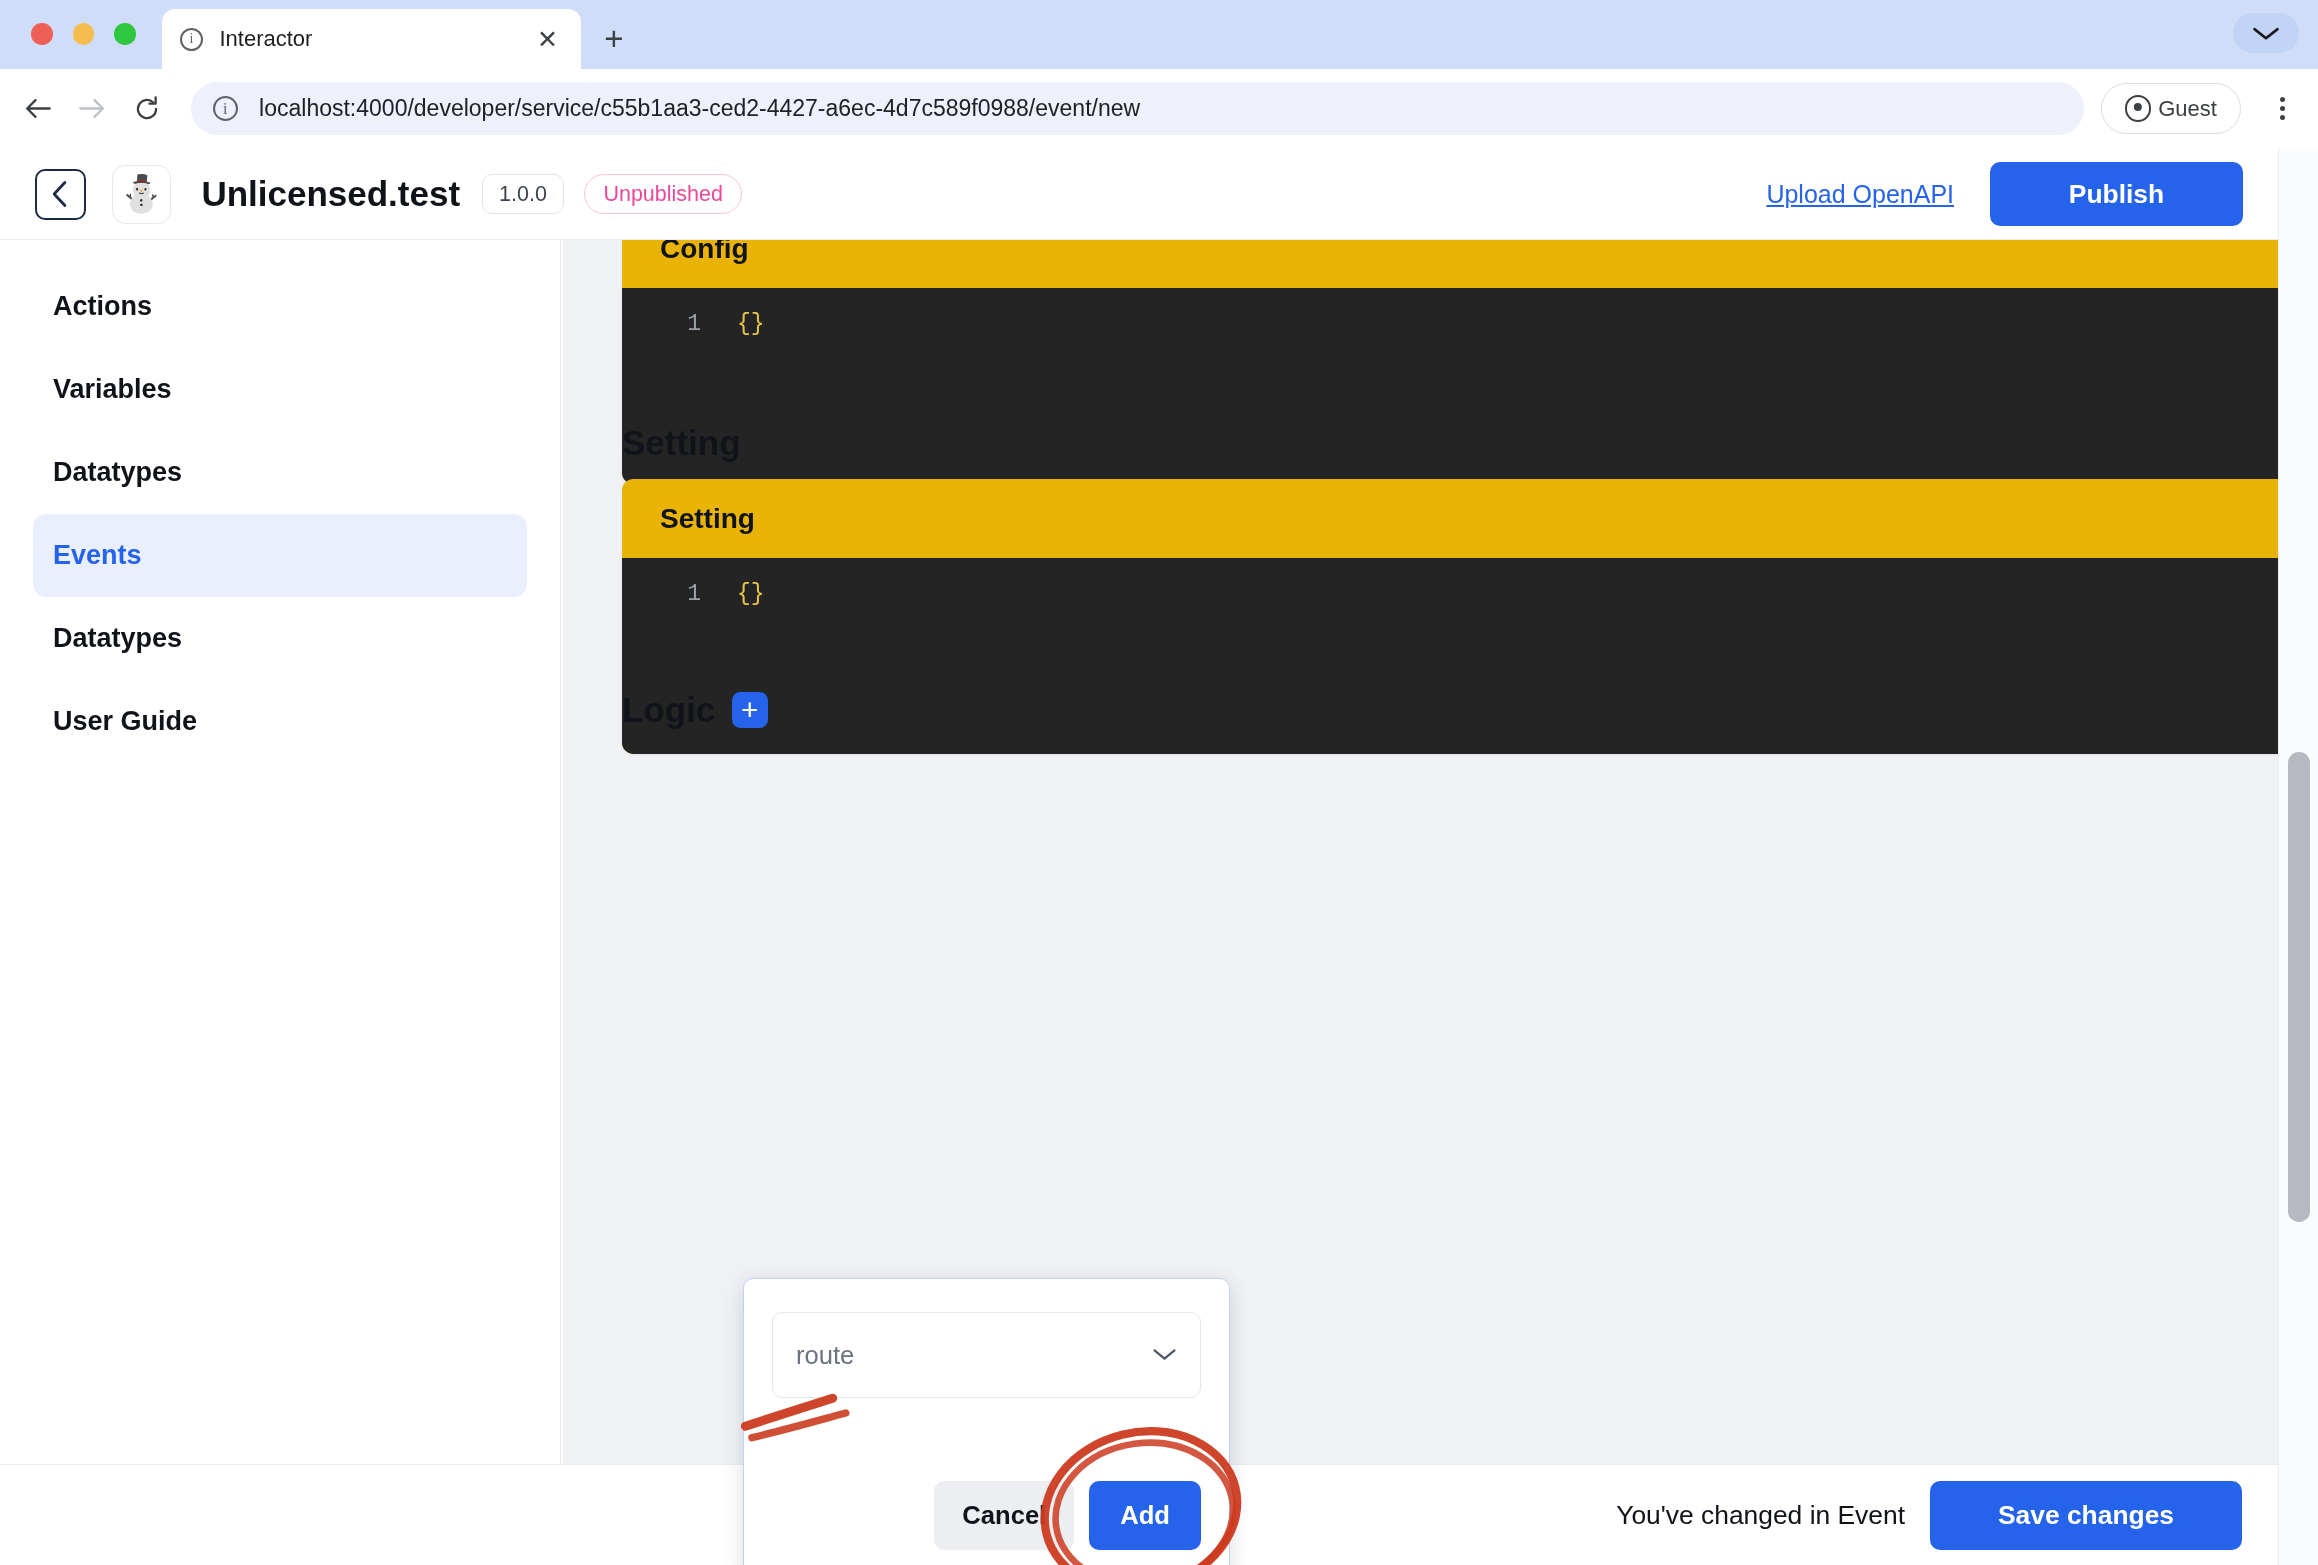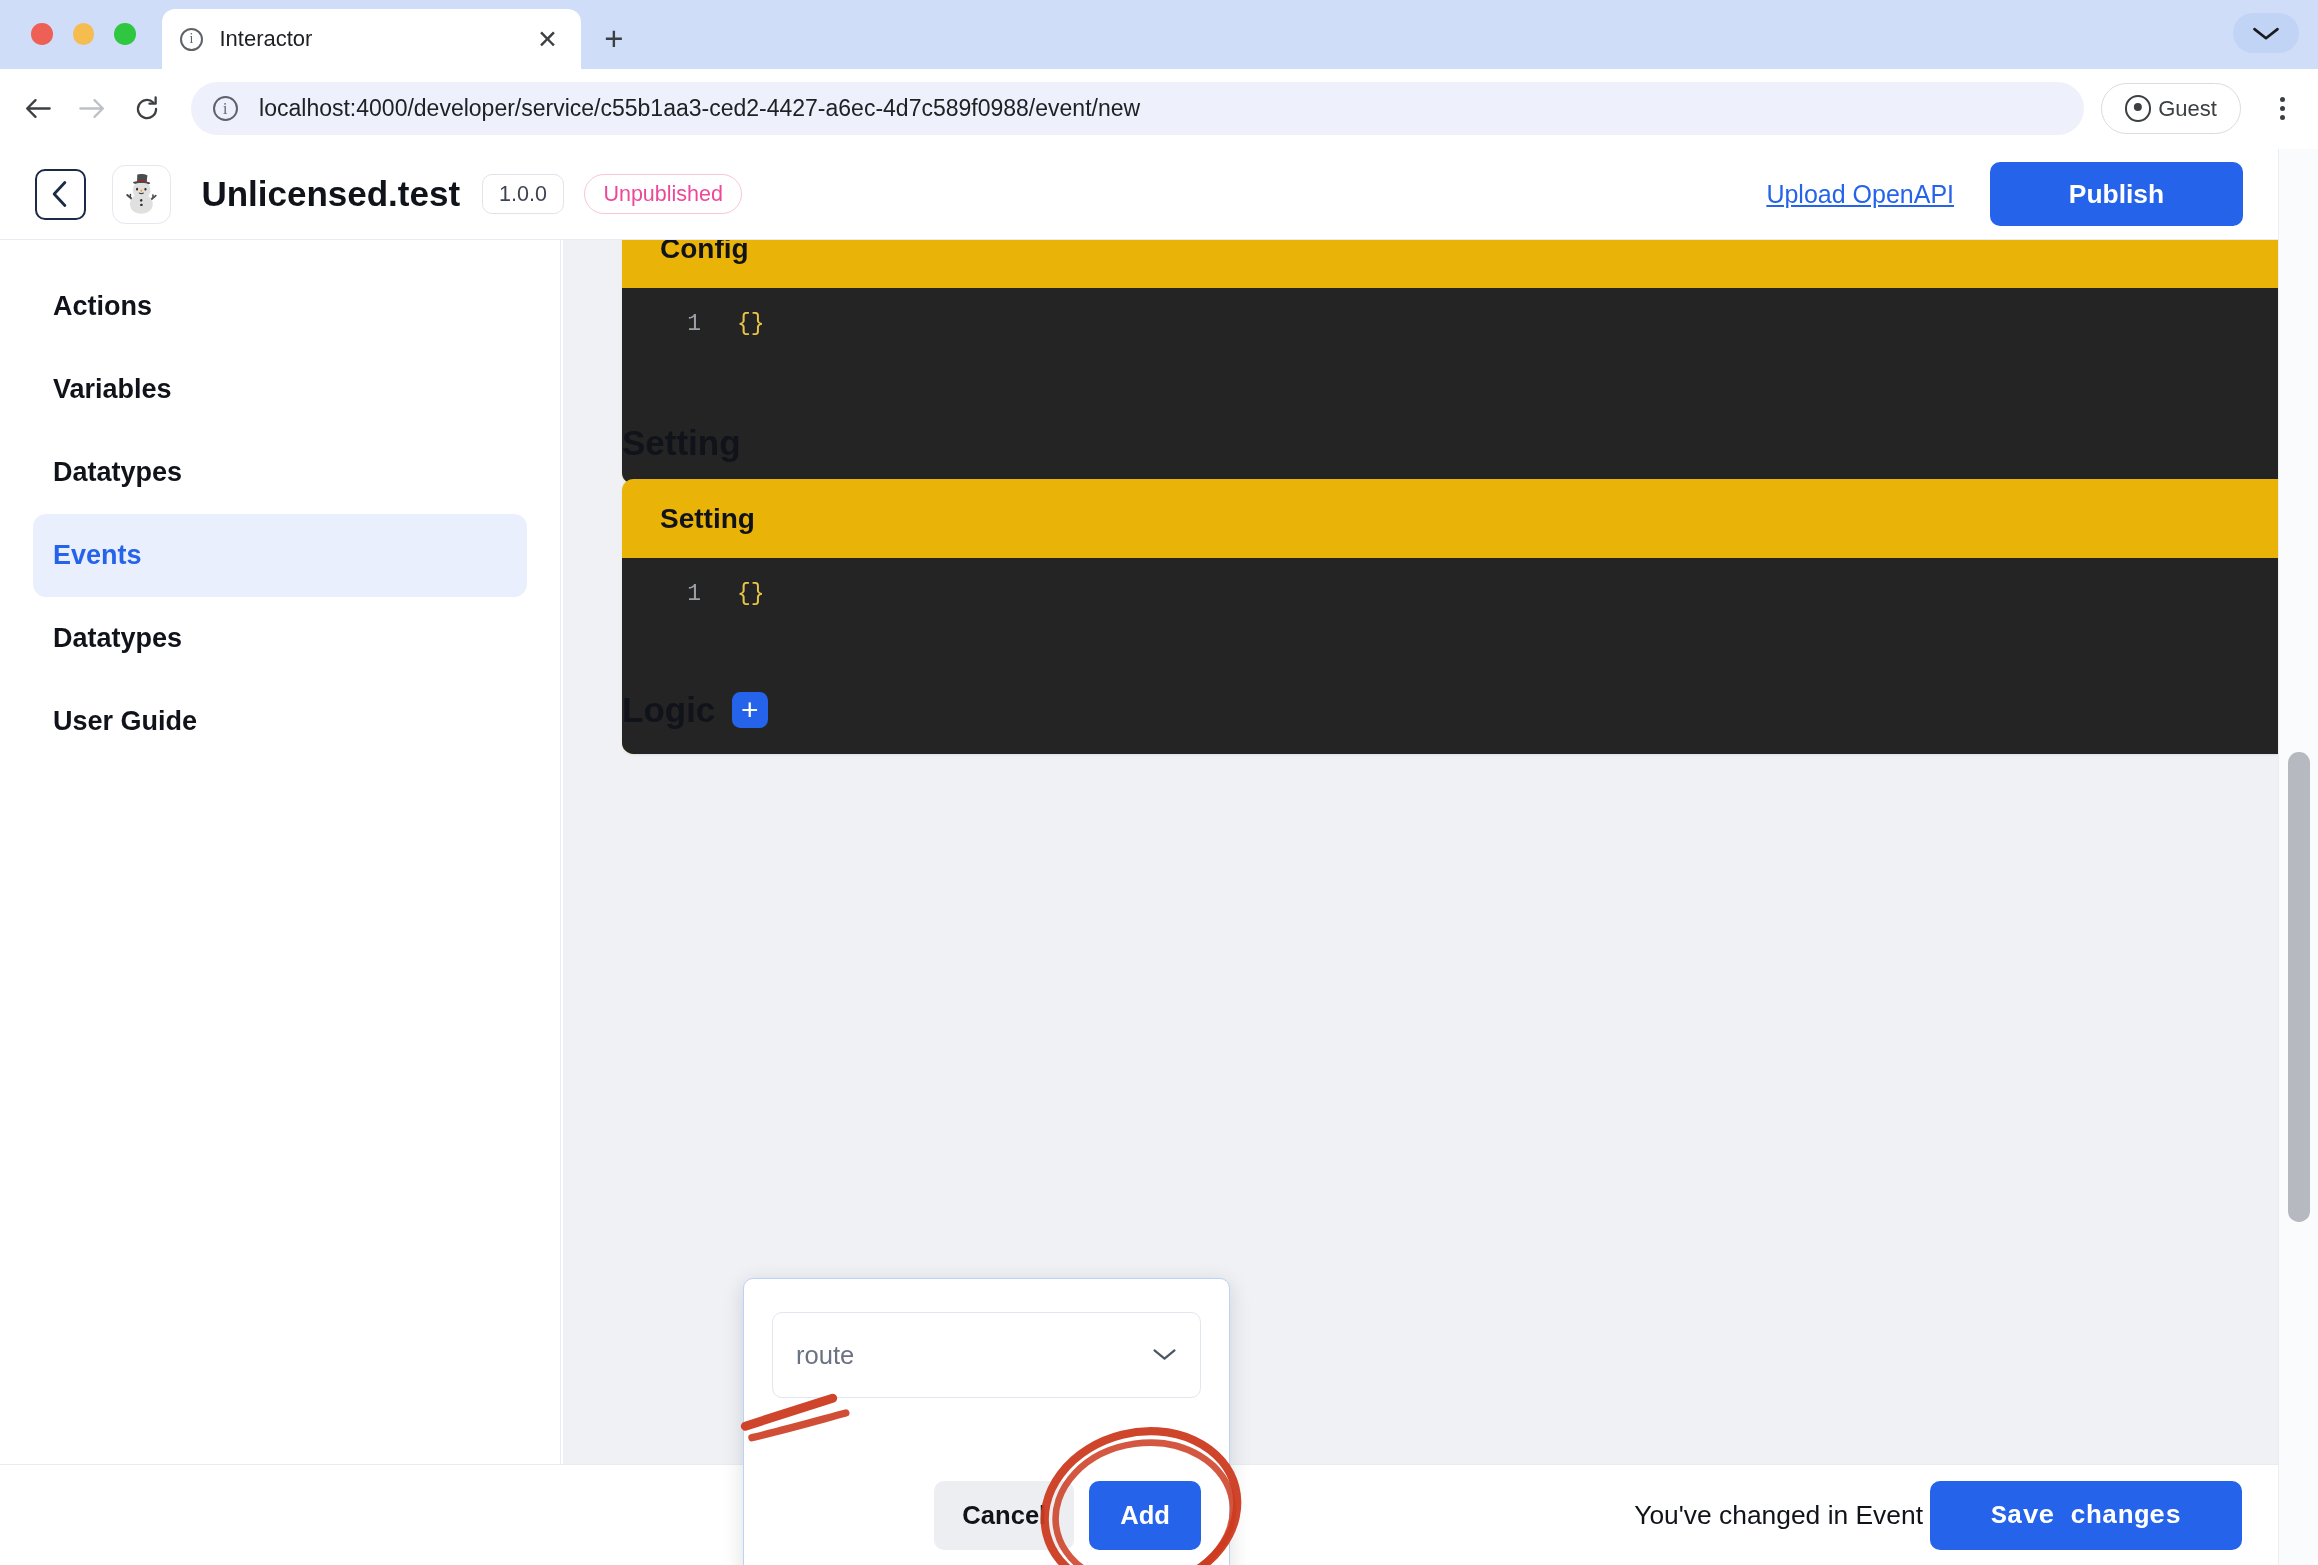--- a/index.html
+++ b/index.html
@@ -223,23 +223,23 @@
   .annot { position: absolute; pointer-events: none; z-index: 60; }
 
   
   .footer {
     position: absolute; left: 0; bottom: 0; width: 2278px; height: 102px;
     background: #ffffff; border-top: 1.7px solid #e9ecf2;
     display: flex; align-items: center; justify-content: flex-end; padding-right: 36px;
   }
   .footer .msg { font-size: 26.4px; color: #10131a; }
   .footer .savebtn {
-    margin-left: 7px; width: 312px; height: 69px; border-radius: 10px;
+    margin-left: 25px; width: 312px; height: 69px; border-radius: 10px;
     background: #2563eb; color: #fff; font-size: 26.4px; font-weight: 700;
-    display: flex; align-items: center; justify-content: center; font-family: Liberation Mono, monospace;
+    display: flex; align-items: center; justify-content: center;
   }
 
   
   .pagescroll {
     position: absolute; right: 0; top: 149px; width: 40px; height: 1417px;
     background: #fafbfc; border-left: 1.7px solid #eceef1;
   }
   .pagescroll .thumb {
     position: absolute; left: 9px; top: 603px; width: 21.5px; height: 470px;
     border-radius: 10.7px; background: #b6bac0;

